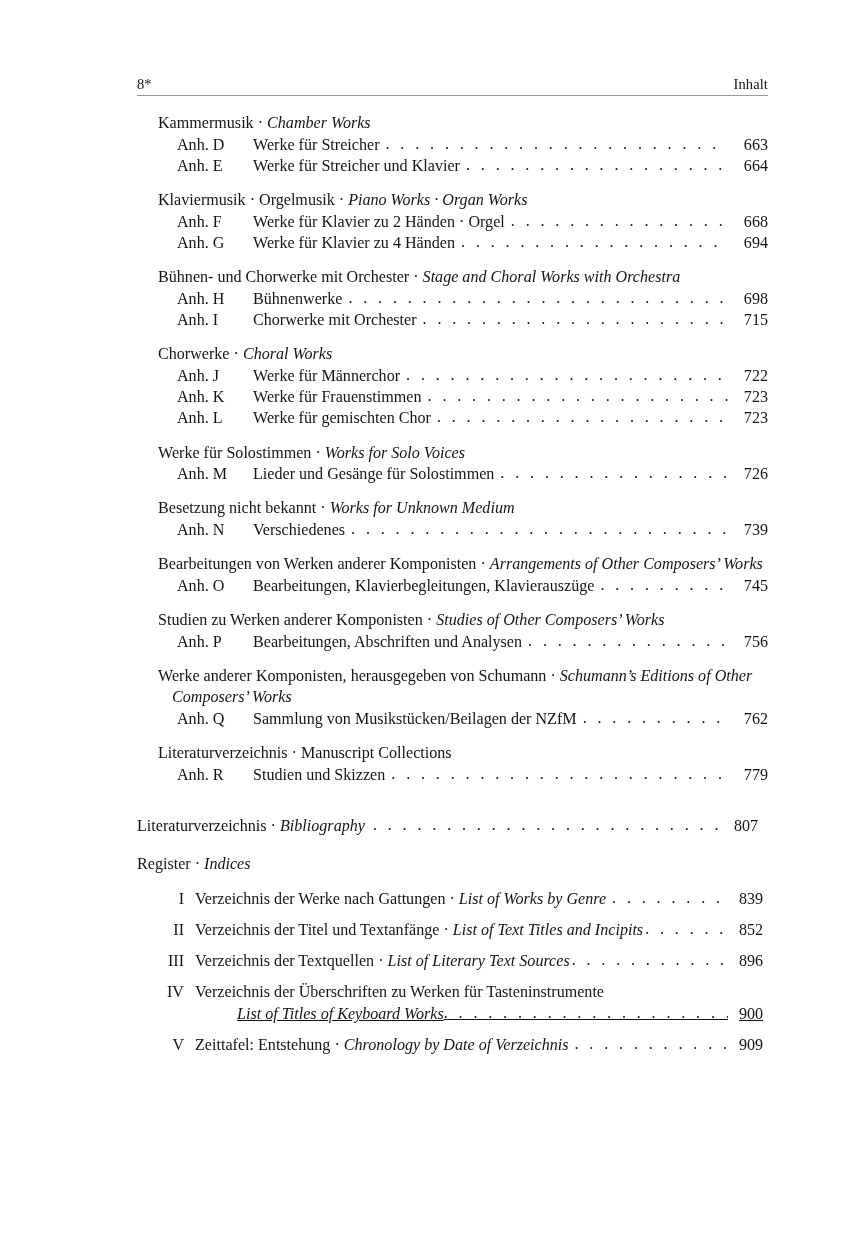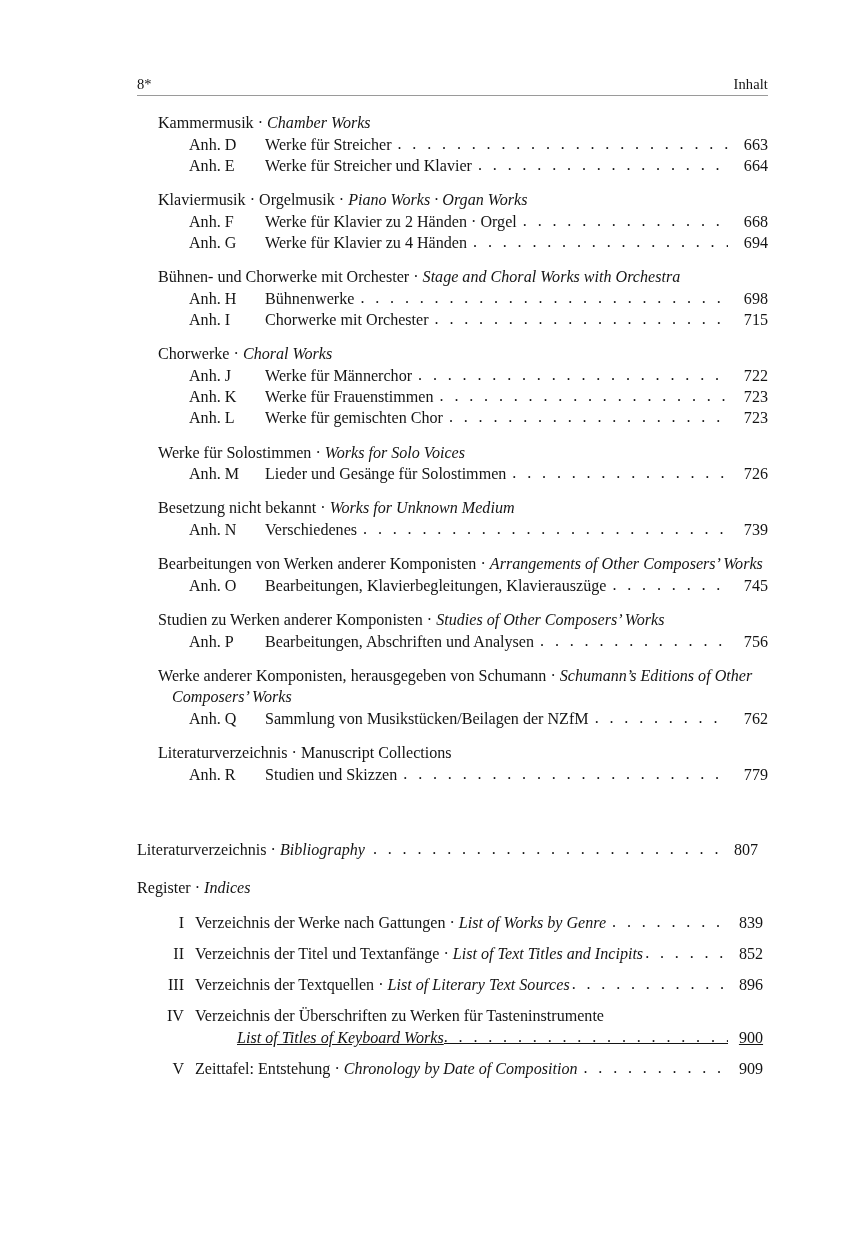--- a/index.html
+++ b/index.html
@@ -64,21 +64,21 @@
     text-indent: -14px;
     line-height: 21.5px;
     white-space: normal;
   }
 
   
   .row {
     display: flex;
     align-items: flex-end;
     line-height: 21.3px;
-    margin-left: 52px;           
+    margin-left: 40px;           
   }
   .row .label {
     flex: 0 0 76px;
     white-space: nowrap;
   }
   .row .fill {
     flex: 1 1 auto;
     min-width: 0;
     display: flex;
     align-items: baseline;
@@ -101,21 +101,20 @@
     text-align: right;
     white-space: nowrap;
   }
 
   
   .flushrow {
     display: flex;
     align-items: baseline;
     line-height: 21.3px;
     margin-left: 0;
-    margin-top: 24px;
   }
   .flushrow .fill {
     flex: 1 1 auto;
     min-width: 0;
     display: flex;
     align-items: baseline;
     overflow: hidden;
   }
   .flushrow .txt  { white-space: nowrap; }
   .flushrow .dots {
@@ -398,21 +397,21 @@
               <i class="txt">List of Titles of Keyboard Works</i>
               <span class="dots">. . . . . . . . . . . . . . . . . . . . . . . . . . . . . . . . . . . . . . . . . . . . . . . . . . . . . . . . . . . . . . . . . . . . . . . . . . . . .</span>
               <span class="pg">900</span>
             </div>
           </span>
         </div>
         <div class="reg-row">
           <span class="num">V</span>
           <span class="body">
             <div class="reg-line">
-              <span class="txt"><span>Zeittafel: Entstehung</span><span class="sep"> · </span><i>Chronology by Date of Composition</i></span>
+              <span class="txt"><span>Zeittafel: Entstehung</span><span class="sep"> · </span><i>Chronology by Date of Verzeichnis</i></span>
               <span class="dots">. . . . . . . . . . . . . . . . . . . . . . . . . . . . . . . . . . . . . . . . . . . . . . . . . . . . . . . . . . . . . . . . . . . . . . . . . . . . .</span>
               <span class="pg">909</span>
             </div>
           </span>
         </div>
       </div>
 
   </div>
 </div>
 

